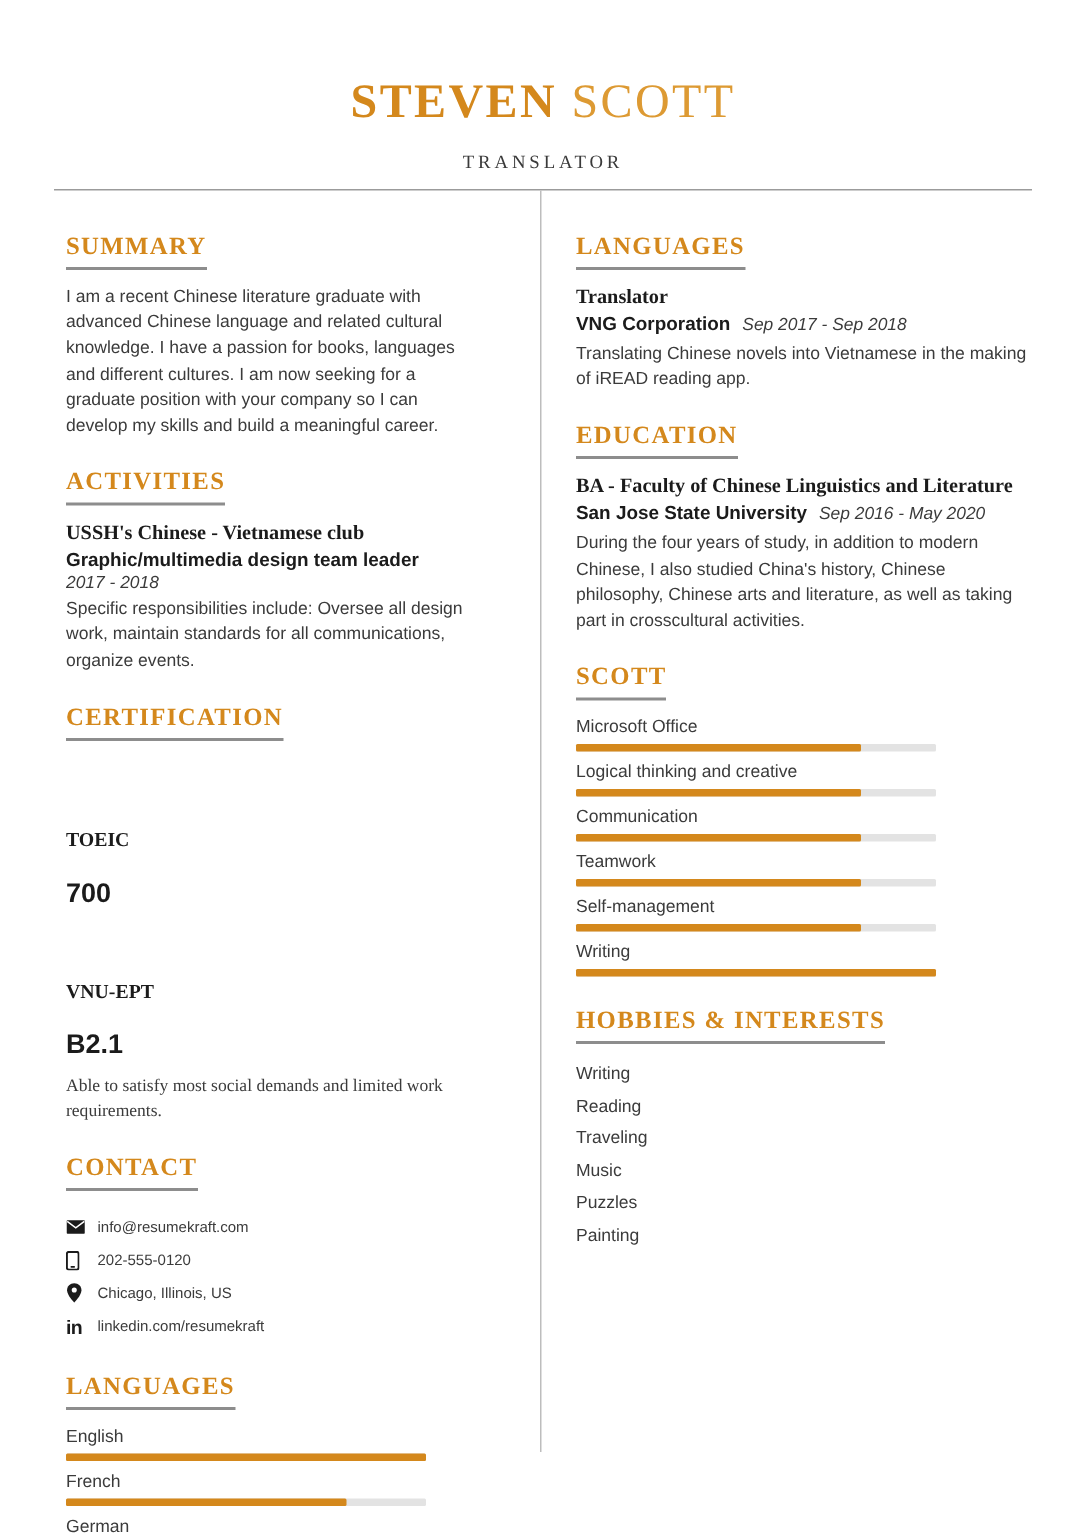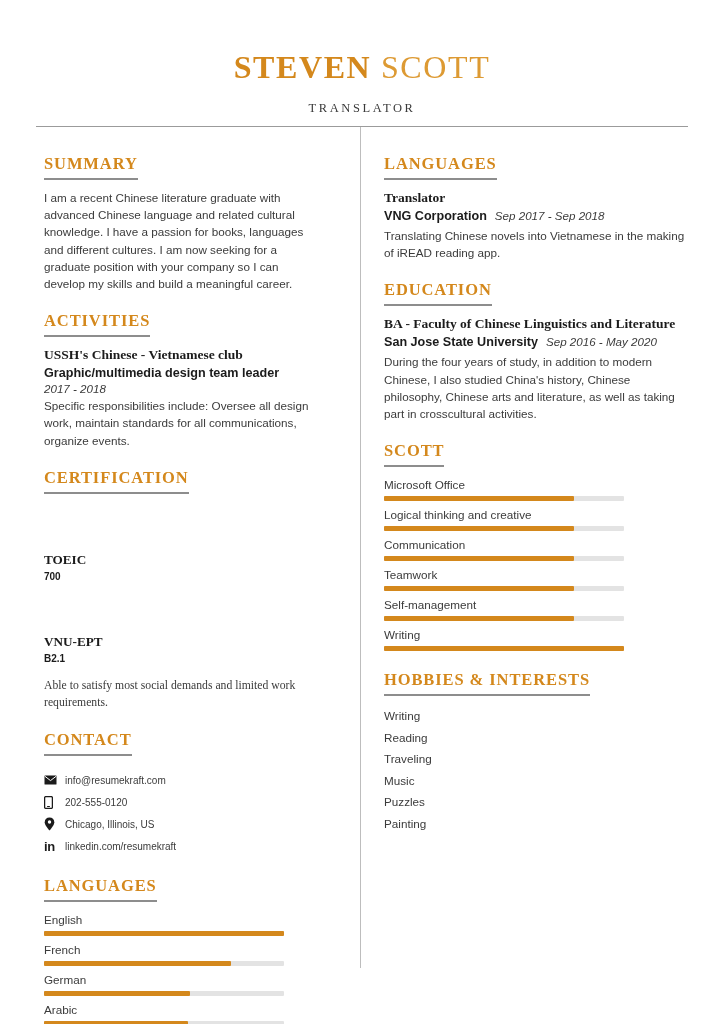--- a/index.html
+++ b/index.html
@@ -144,23 +144,24 @@
     font-family: "Liberation Serif", serif;
     font-weight: bold;
     font-size: 13.2px;
     color: #1b1b1b;
     line-height: 17px;
     margin-top: 48px;
   }
   .cert-score {
     font-family: "Liberation Sans", sans-serif;
     font-weight: bold;
-    font-size: 10px;
+    font-size: 18px;
     color: #1b1b1b;
     line-height: 17px;
+    margin-top: 19px;
   }
   .cert-note {
     margin-top: 10px;
     font-size: 11.7px;
     line-height: 17.2px;
     font-family: Liberation Serif, serif;
   }
 
   
   .contact-list { margin-top: 4px; }

